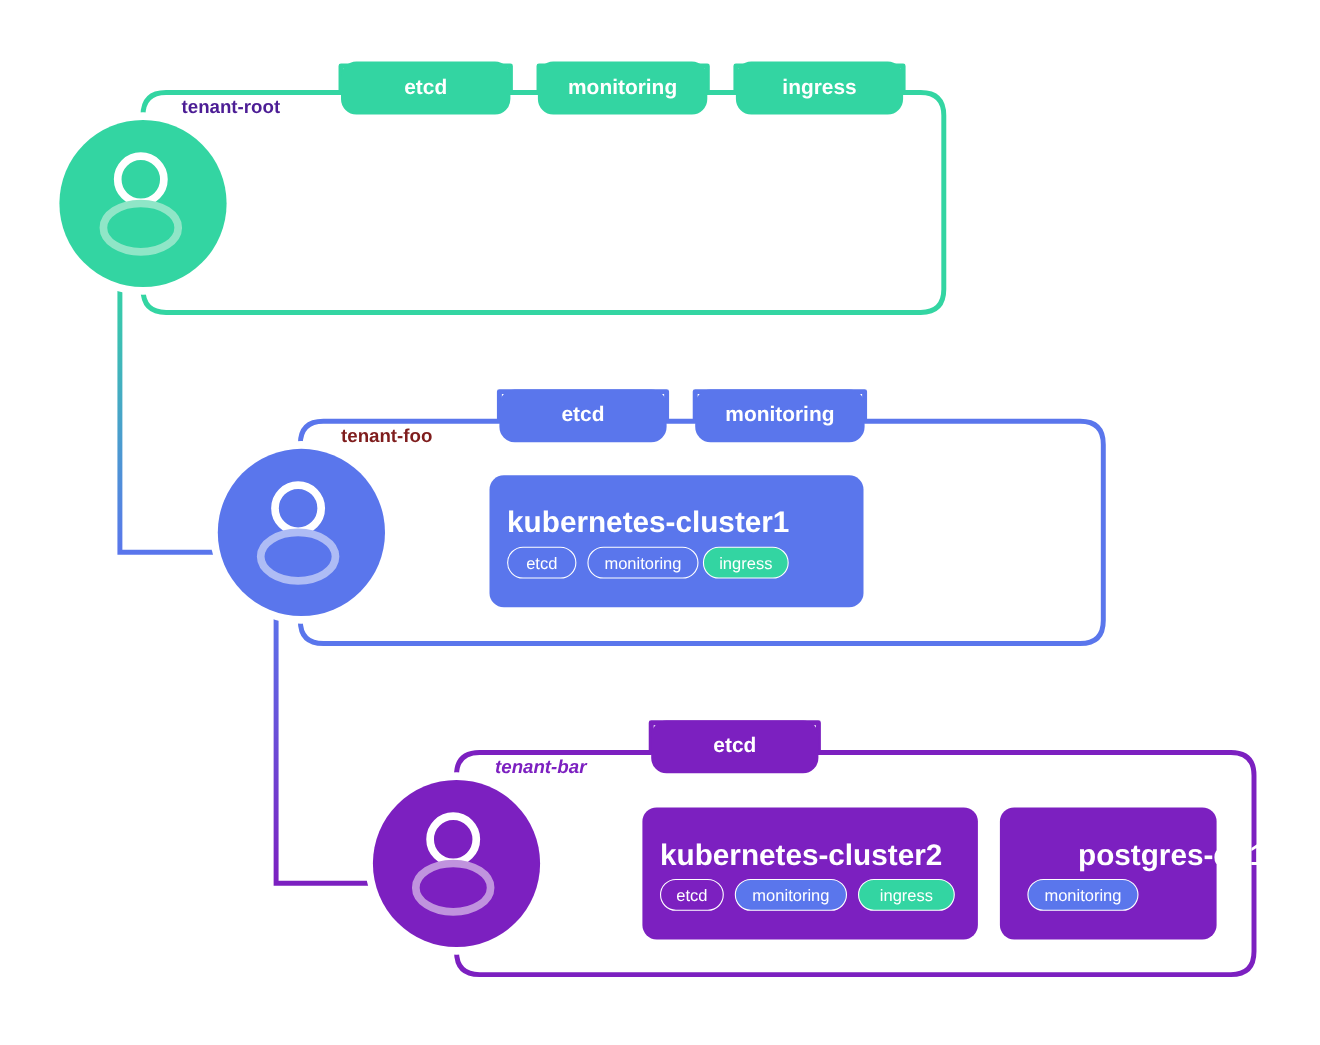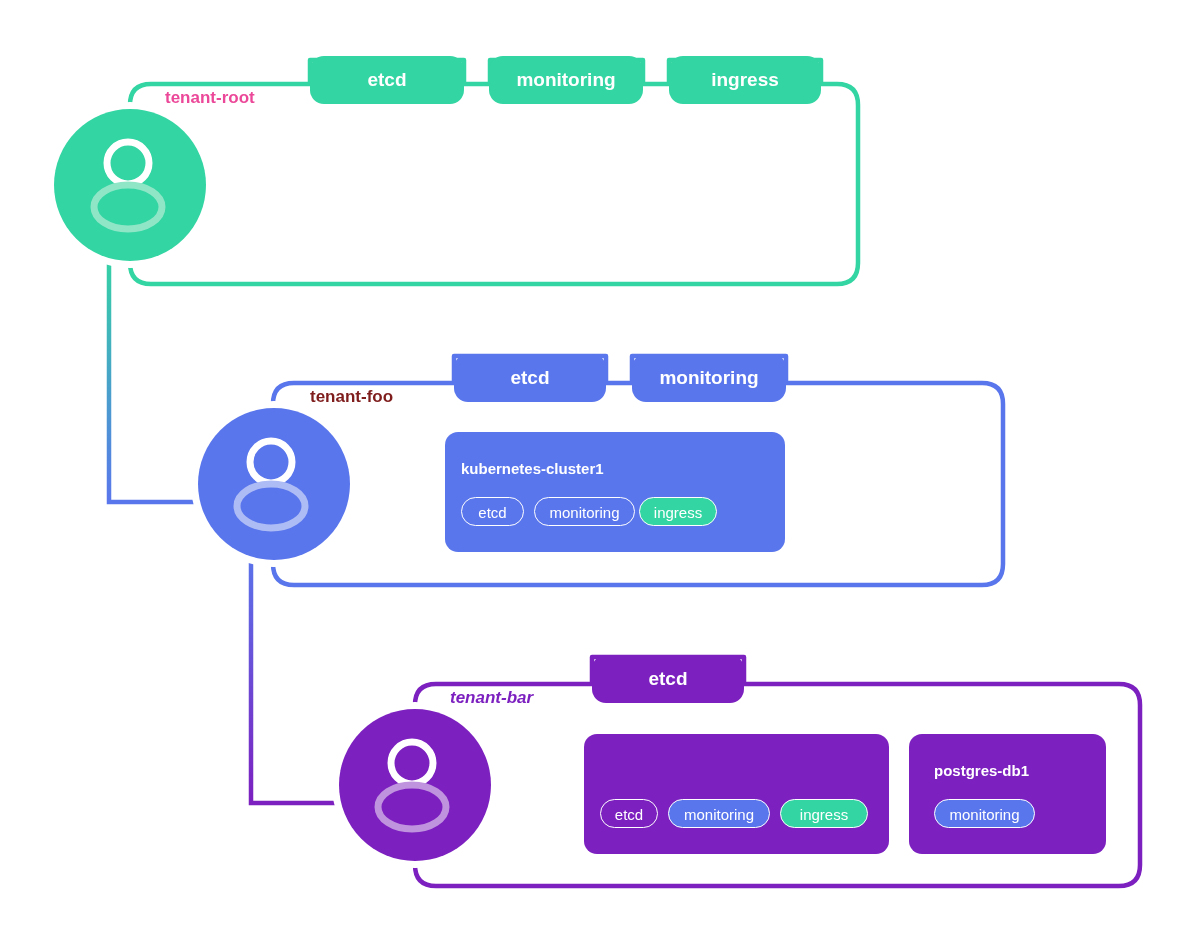--- a/index.html
+++ b/index.html
@@ -41,21 +41,21 @@
     color: #ffffff;
     font-size: 19px;
     font-weight: bold;
     text-align: center;
     white-space: nowrap;
   }
   
   .card-title {
     position: absolute;
     color: #ffffff;
-    font-size: 15px;
+    font-size: 27px;
     font-weight: bold;
     white-space: nowrap;
   }
   .chip {
     position: absolute;
     height: 29px;
     line-height: 29px;
     border-radius: 15px;
     font-size: 15px;
     text-align: center;
@@ -199,43 +199,44 @@
 
       <circle cx="415" cy="785" r="83" fill="#ffffff"></circle>
       <circle cx="415" cy="785" r="76" fill="#7c20c0"></circle>
       <g clip-path="url(#clipBarCircle)">
         <circle cx="412" cy="763" r="21" fill="none" stroke="#ffffff" stroke-width="7"></circle>
         <ellipse cx="412" cy="807" rx="34" ry="22" fill="none" stroke="#c093de" stroke-width="7"></ellipse>
       </g>
     </g>
   </svg>
 
-  <div class="lbl tenant-label" style="left:165px; top:88px; color:#ec4899;">tenant-root</div>
+  <div class="lbl tenant-label" style="left:165px; top:88px; color:#4c1d95;">tenant-root</div>
 
   <div class="tag-pill-text" style="left:310px; top:69px; width:154px;">etcd</div>
   <div class="tag-pill-text" style="left:489px; top:69px; width:154px;">monitoring</div>
   <div class="tag-pill-text" style="left:669px; top:69px; width:152px;">ingress</div>
 
   <div class="lbl tenant-label" style="left:310px; top:387px; color:#7f1d1d;">tenant-foo</div>
 
   <div class="tag-pill-text" style="left:454px; top:367px; width:152px;">etcd</div>
   <div class="tag-pill-text" style="left:632px; top:367px; width:154px;">monitoring</div>
 
   <div class="card-title" style="left:461px; top:460px;">kubernetes-cluster1</div>
 
   <div class="chip chip-outline" style="left:461px; top:497px; width:63px;">etcd</div>
   <div class="chip chip-outline" style="left:534px; top:497px; width:101px;">monitoring</div>
   <div class="chip chip-solid" style="left:639px; top:497px; width:78px; background:#33d5a2;">ingress</div>
 
   <div class="lbl tenant-label" style="left:450px; top:688px; color:#7c20c0;font-style:italic;">tenant-bar</div>
 
   <div class="tag-pill-text" style="left:592px; top:668px; width:152px;">etcd</div>
 
+  <div class="card-title" style="left:600px; top:762px;">kubernetes-cluster2</div>
 
   <div class="chip chip-outline" style="left:600px; top:799px; width:58px;">etcd</div>
   <div class="chip chip-solid" style="left:668px; top:799px; width:102px; background:#5a76ec;">monitoring</div>
   <div class="chip chip-solid" style="left:780px; top:799px; width:88px; background:#33d5a2;">ingress</div>
 
-  <div class="card-title" style="left:934px; top:762px;">postgres-db1</div>
+  <div class="card-title" style="left:980px; top:762px;">postgres-db1</div>
 
   <div class="chip chip-solid" style="left:934px; top:799px; width:101px; background:#5a76ec;">monitoring</div>
 
 </div>
 
 </body></html>

